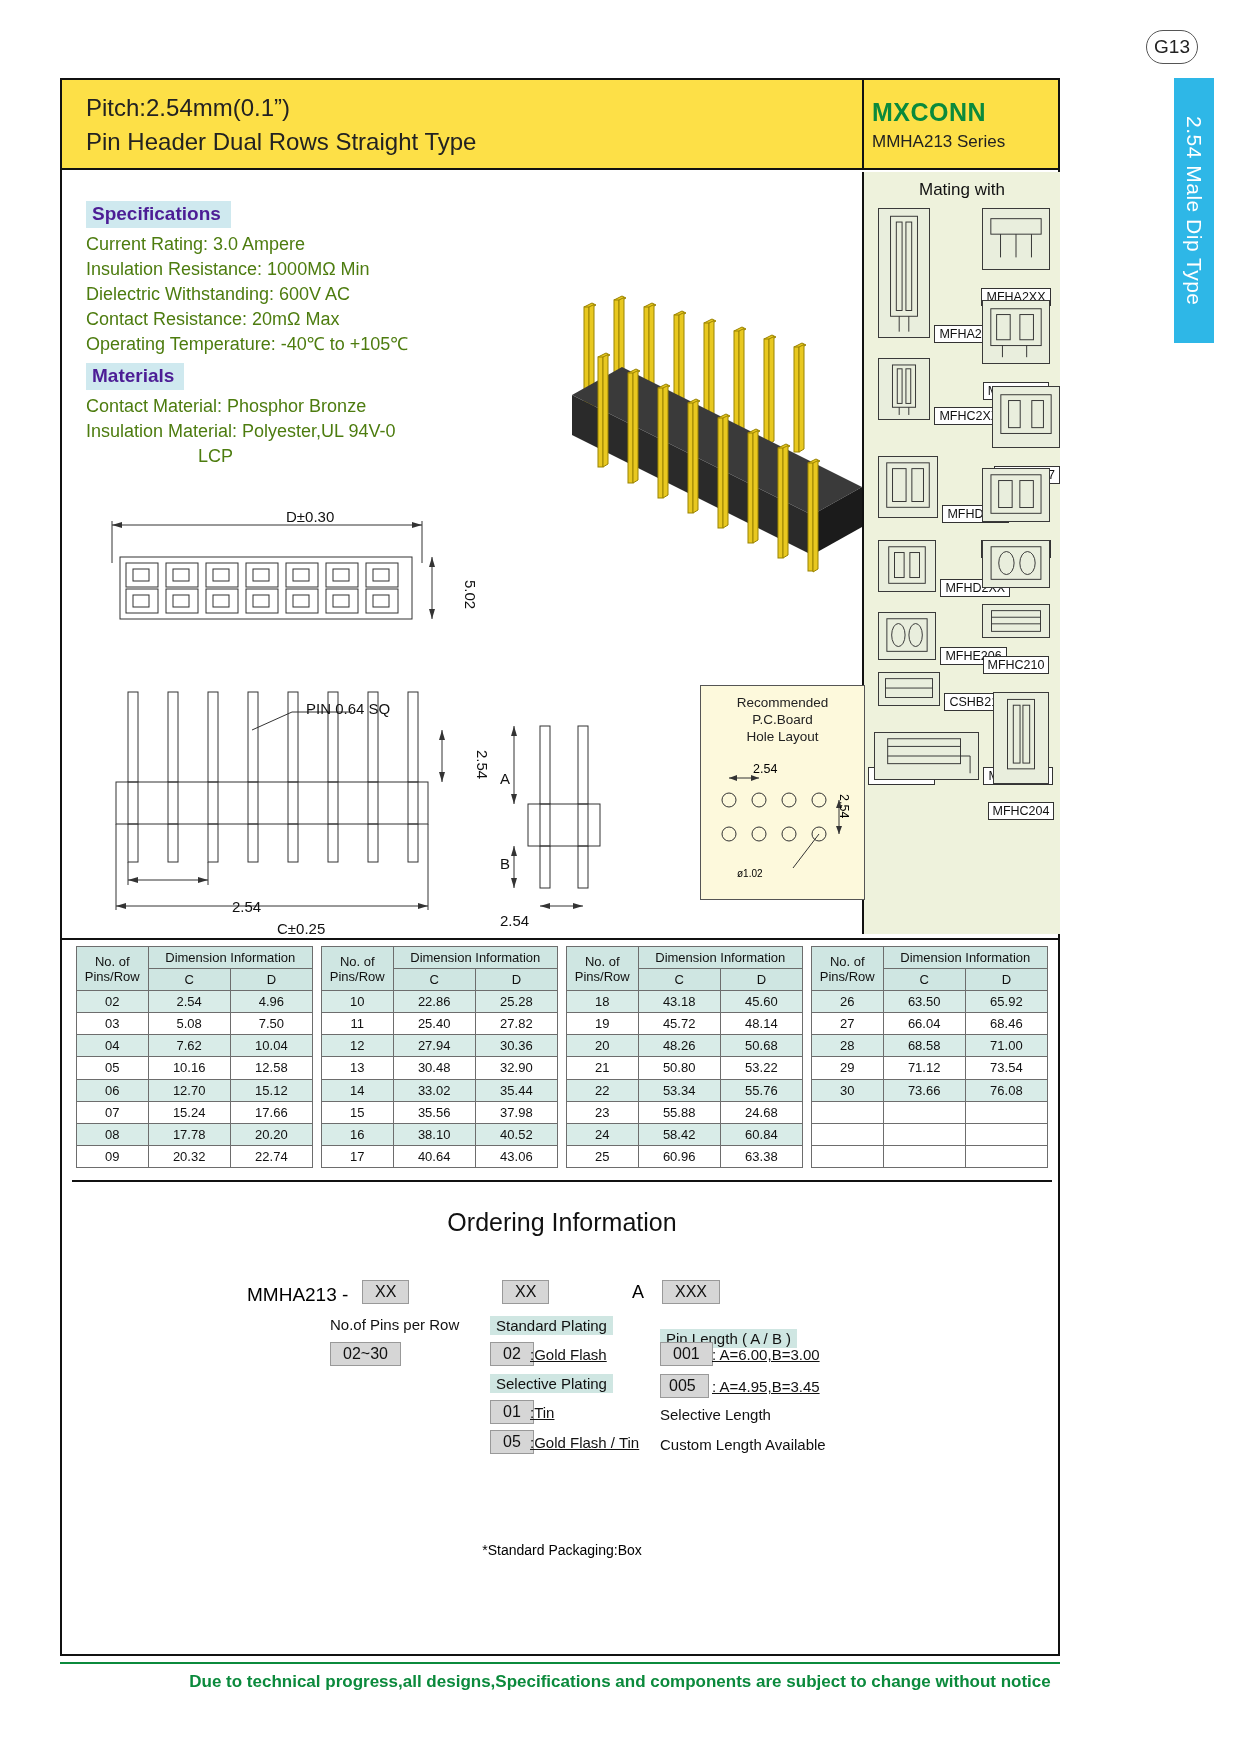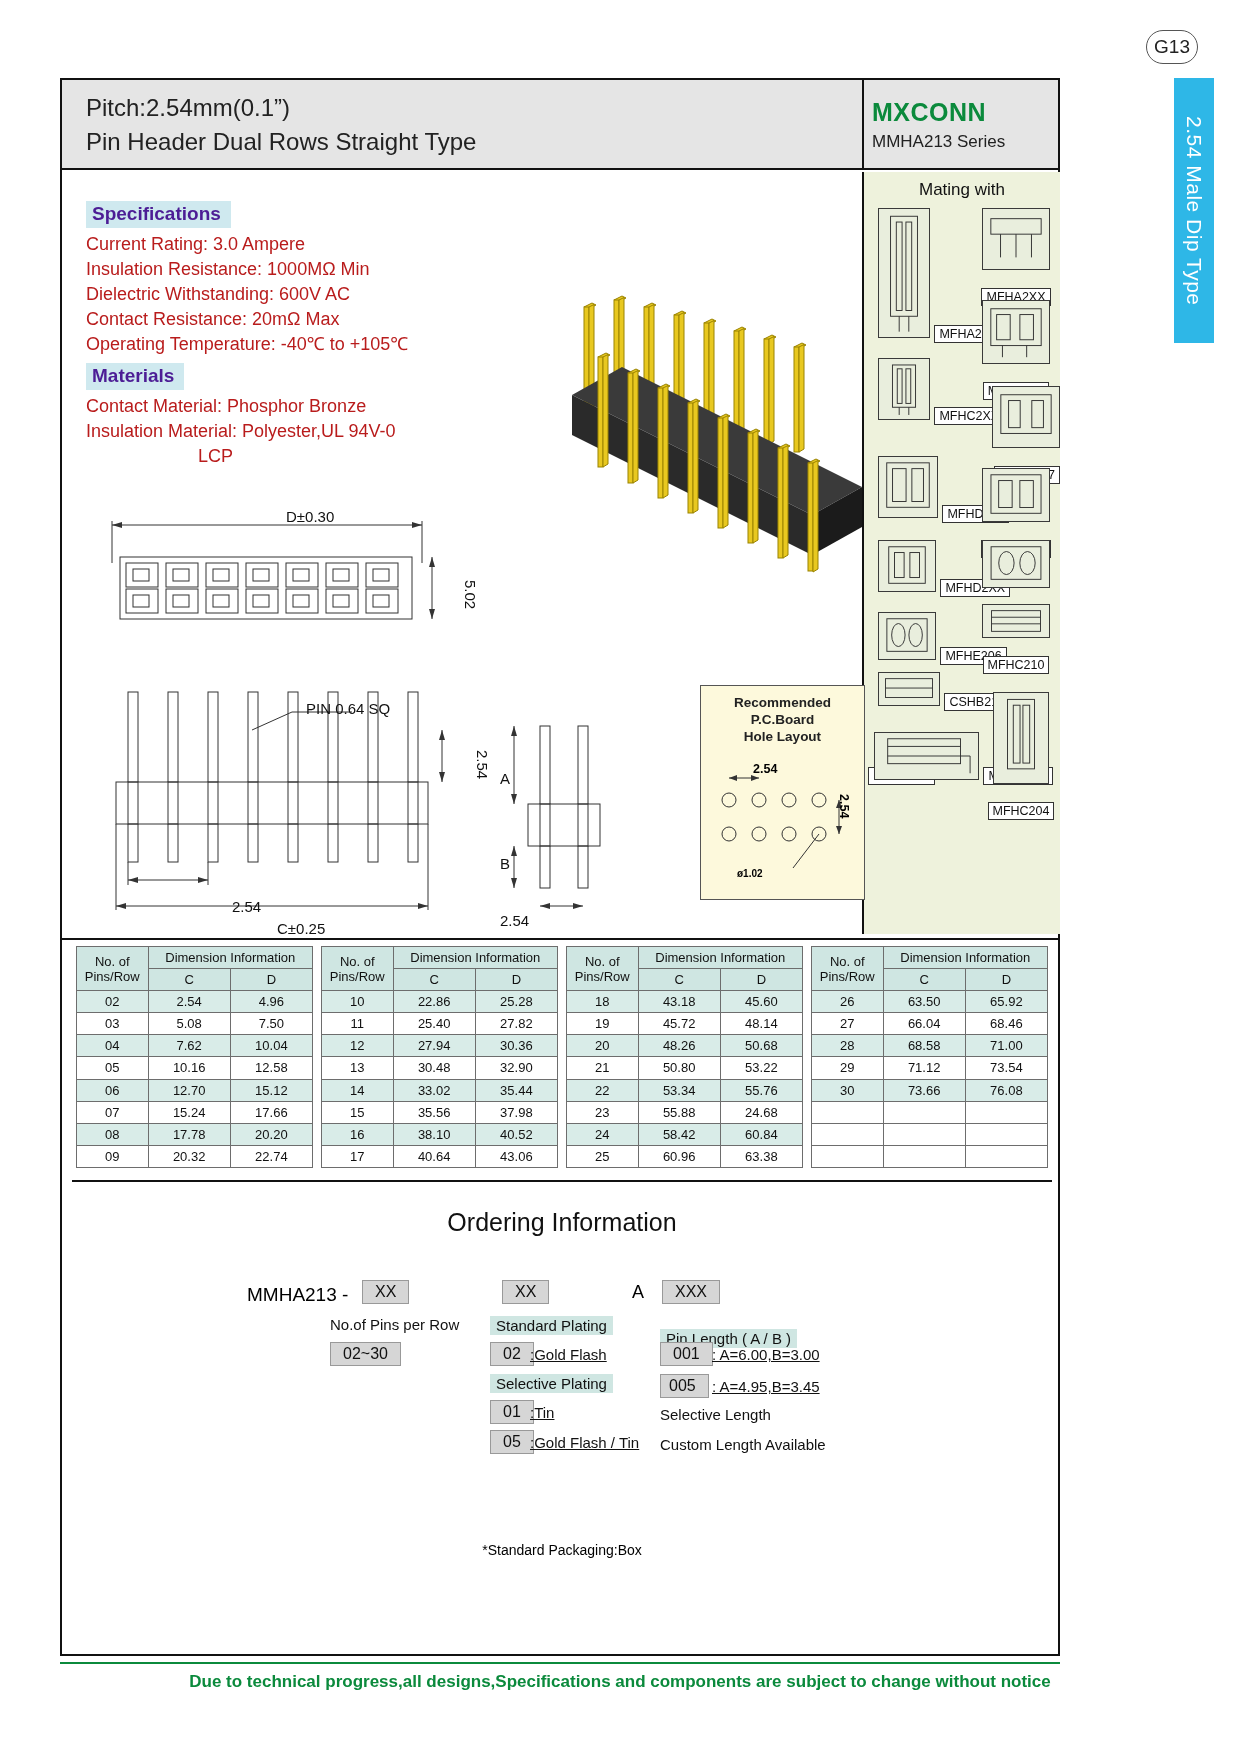--- a/index.html
+++ b/index.html
@@ -36,21 +36,21 @@
 
   
   .main-frame {
     position:absolute; left:60px; top:78px; width:1000px; height:1578px;
     border:2px solid #111;
   }
 
   
   .header {
     position:absolute; left:0; top:0; width:100%; height:90px;
-    background:#e5e5e5;
+    background:#fde047;
     border-bottom:2px solid #111;
   }
   .header .title1 {
     position:absolute; left:24px; top:14px; font-size:24px; color:#222;
   }
   .header .title2 {
     position:absolute; left:24px; top:48px; font-size:24px; color:#222;
   }
   .header .brand {
     position:absolute; left:810px; top:18px; font-size:25px;
@@ -59,21 +59,21 @@
   .header .series {
     position:absolute; left:810px; top:52px; font-size:17px; color:#222;
   }
 
   
   .spec-block { position:absolute; left:24px; top:108px; }
   .sec-title {
     display:inline-block; background:#cfe9ef; padding:2px 10px 3px 6px;
     font-size:19px; font-weight:bold; color:#4c1d95; margin-bottom:4px;margin-top:13px;
   }
-  .spec-line { font-size:18px; line-height:25px; color:#b91c1c; }
+  .spec-line { font-size:18px; line-height:25px; color:#4d7c0f; }
   .materials-block { position:absolute; left:24px; top:270px; }
 
   
   .mating {
     position:absolute; left:800px; top:92px; width:198px; height:762px;
     background:#eef2dc; border-left:2px solid #111;
   }
   .mating-title {
     position:absolute; top:8px; width:100%; text-align:center; font-size:17px; color:#111;
   }
@@ -86,21 +86,21 @@
 
   
   .photo { position:absolute; left:500px; top:215px; width:330px; height:280px; }
 
   
   .drawing-label { position:absolute; font-size:15px; color:#111; }
 
   
   .pcb-box {
     position:absolute; left:638px; top:605px; width:165px; height:215px;
-    background:#fdf9dc; border:1px solid #555;font-weight:bold;
+    background:#fdf9dc; border:1px solid #555;
   }
   .pcb-box .t { text-align:center; font-size:13.5px; line-height:17px; color:#222; padding-top:8px; }
 
   
   .tables {
     position:absolute; left:10px; top:866px; width:980px; height:222px;
     display:flex; gap:8px; padding:0 4px;
   }
   table.dim { border-collapse:collapse; width:241px; font-size:13px; }
   table.dim th, table.dim td {

